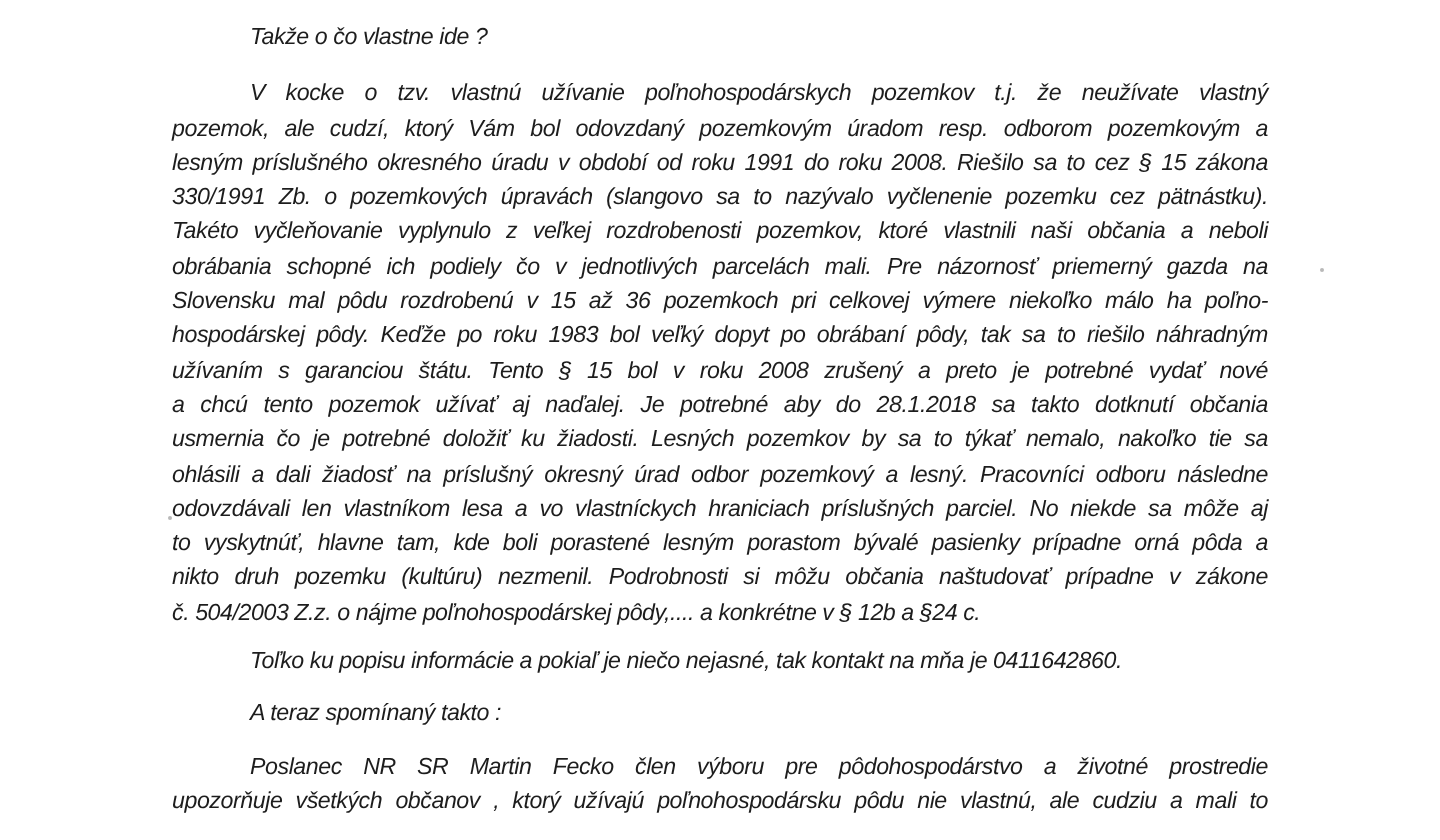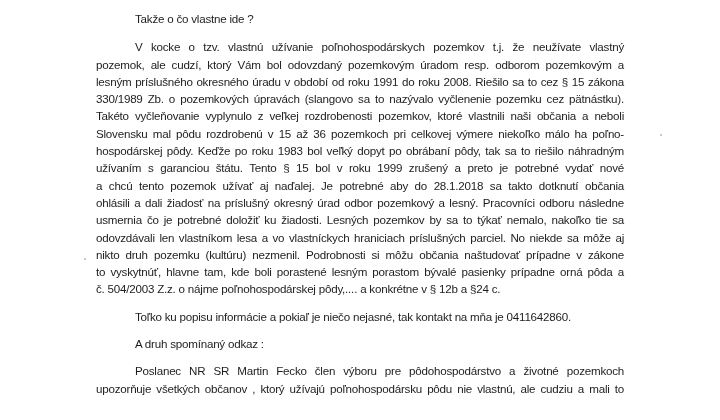--- a/index.html
+++ b/index.html
@@ -14,21 +14,21 @@
     font-family: "Liberation Sans", sans-serif;
     color: #1d1d1d;
     position: relative;
   }
   .page {
     position: absolute;
     left: 86px;
     top: 6px;
     width: 548px;
   }
-  .paragraph { margin: 10px; }
+  .paragraph { margin: 0; font-style: italic; }
   .paragraph:nth-child(1) { margin-top: 4px; }
   .paragraph:nth-child(2) { margin-top: 11px; }
   .paragraph:nth-child(3) { margin-top: 7px; }
   .paragraph:nth-child(4) { margin-top: 9px; }
   .paragraph:nth-child(5) { margin-top: 9px; }
   .line {
     font-size: 11.6px;
     letter-spacing: -0.22px;
     line-height: 17.3px;
     text-align: justify;
@@ -55,38 +55,39 @@
 <body>
 
 <div class="page">
     <div class="paragraph">
       <div class="line indent flush">Takže o čo vlastne ide ?</div>
     </div>
     <div class="paragraph">
       <div class="line indent">V kocke o tzv. vlastnú užívanie poľnohospodárskych pozemkov t.j. že neužívate vlastný</div>
       <div class="line">pozemok, ale cudzí, ktorý Vám bol odovzdaný pozemkovým úradom resp. odborom pozemkovým a</div>
       <div class="line">lesným príslušného okresného úradu v období od roku 1991 do roku 2008. Riešilo sa to cez § 15 zákona</div>
-      <div class="line">330/1989 Zb. o pozemkových úpravách (slangovo sa to nazývalo vyčlenenie pozemku cez pätnástku).</div>
+      <div class="line">330/1991 Zb. o pozemkových úpravách (slangovo sa to nazývalo vyčlenenie pozemku cez pätnástku).</div>
       <div class="line">Takéto vyčleňovanie vyplynulo z veľkej rozdrobenosti pozemkov, ktoré vlastnili naši občania a neboli</div>
+      <div class="line">obrábania schopné ich podiely čo v jednotlivých parcelách mali. Pre názornosť priemerný gazda na</div>
       <div class="line">Slovensku mal pôdu rozdrobenú  v 15 až 36 pozemkoch pri celkovej výmere niekoľko málo ha poľno-</div>
       <div class="line">hospodárskej pôdy. Keďže po roku 1983 bol veľký dopyt po obrábaní pôdy, tak sa to riešilo náhradným</div>
-      <div class="line">užívaním s garanciou štátu. Tento § 15 bol v roku 1999 zrušený a preto je potrebné vydať nové</div>
+      <div class="line">užívaním s garanciou štátu. Tento § 15 bol v roku 2008 zrušený a preto je potrebné vydať nové</div>
       <div class="line">a chcú tento pozemok užívať aj naďalej. Je potrebné aby do 28.1.2018  sa takto dotknutí občania</div>
+      <div class="line">usmernia čo je potrebné doložiť ku žiadosti.  Lesných pozemkov by sa to týkať nemalo, nakoľko tie sa</div>
       <div class="line">ohlásili a dali žiadosť na príslušný okresný úrad odbor pozemkový a lesný. Pracovníci odboru následne</div>
-      <div class="line">usmernia čo je potrebné doložiť ku žiadosti.  Lesných pozemkov by sa to týkať nemalo, nakoľko tie sa</div>
       <div class="line">odovzdávali len vlastníkom lesa a vo vlastníckych hraniciach príslušných parciel. No niekde sa môže aj</div>
+      <div class="line">to vyskytnúť, hlavne tam, kde boli porastené lesným porastom bývalé pasienky prípadne orná pôda a</div>
       <div class="line">nikto druh pozemku (kultúru) nezmenil.   Podrobnosti si môžu občania naštudovať prípadne v zákone</div>
-      <div class="line">to vyskytnúť, hlavne tam, kde boli porastené lesným porastom bývalé pasienky prípadne orná pôda a</div>
       <div class="line flush">č. 504/2003 Z.z. o nájme poľnohospodárskej pôdy,.... a konkrétne v § 12b a §24 c.</div>
     </div>
     <div class="paragraph">
       <div class="line indent flush">Toľko ku popisu informácie a pokiaľ je niečo nejasné, tak kontakt na mňa je 0411642860.</div>
     </div>
     <div class="paragraph">
-      <div class="line indent flush">A druh spomínaný odkaz :</div>
+      <div class="line indent flush">A teraz spomínaný takto :</div>
     </div>
     <div class="paragraph">
-      <div class="line indent">Poslanec NR SR Martin Fecko člen výboru pre pôdohospodárstvo a životné pozemkoch</div>
+      <div class="line indent">Poslanec NR SR Martin Fecko člen výboru pre pôdohospodárstvo a životné prostredie</div>
       <div class="line">upozorňuje všetkých občanov , ktorý užívajú poľnohospodársku pôdu nie vlastnú, ale cudziu a mali to</div>
     </div>
   </div>
 <div class="speck s1"></div>
 <div class="speck s2"></div>
 
 </body></html>

